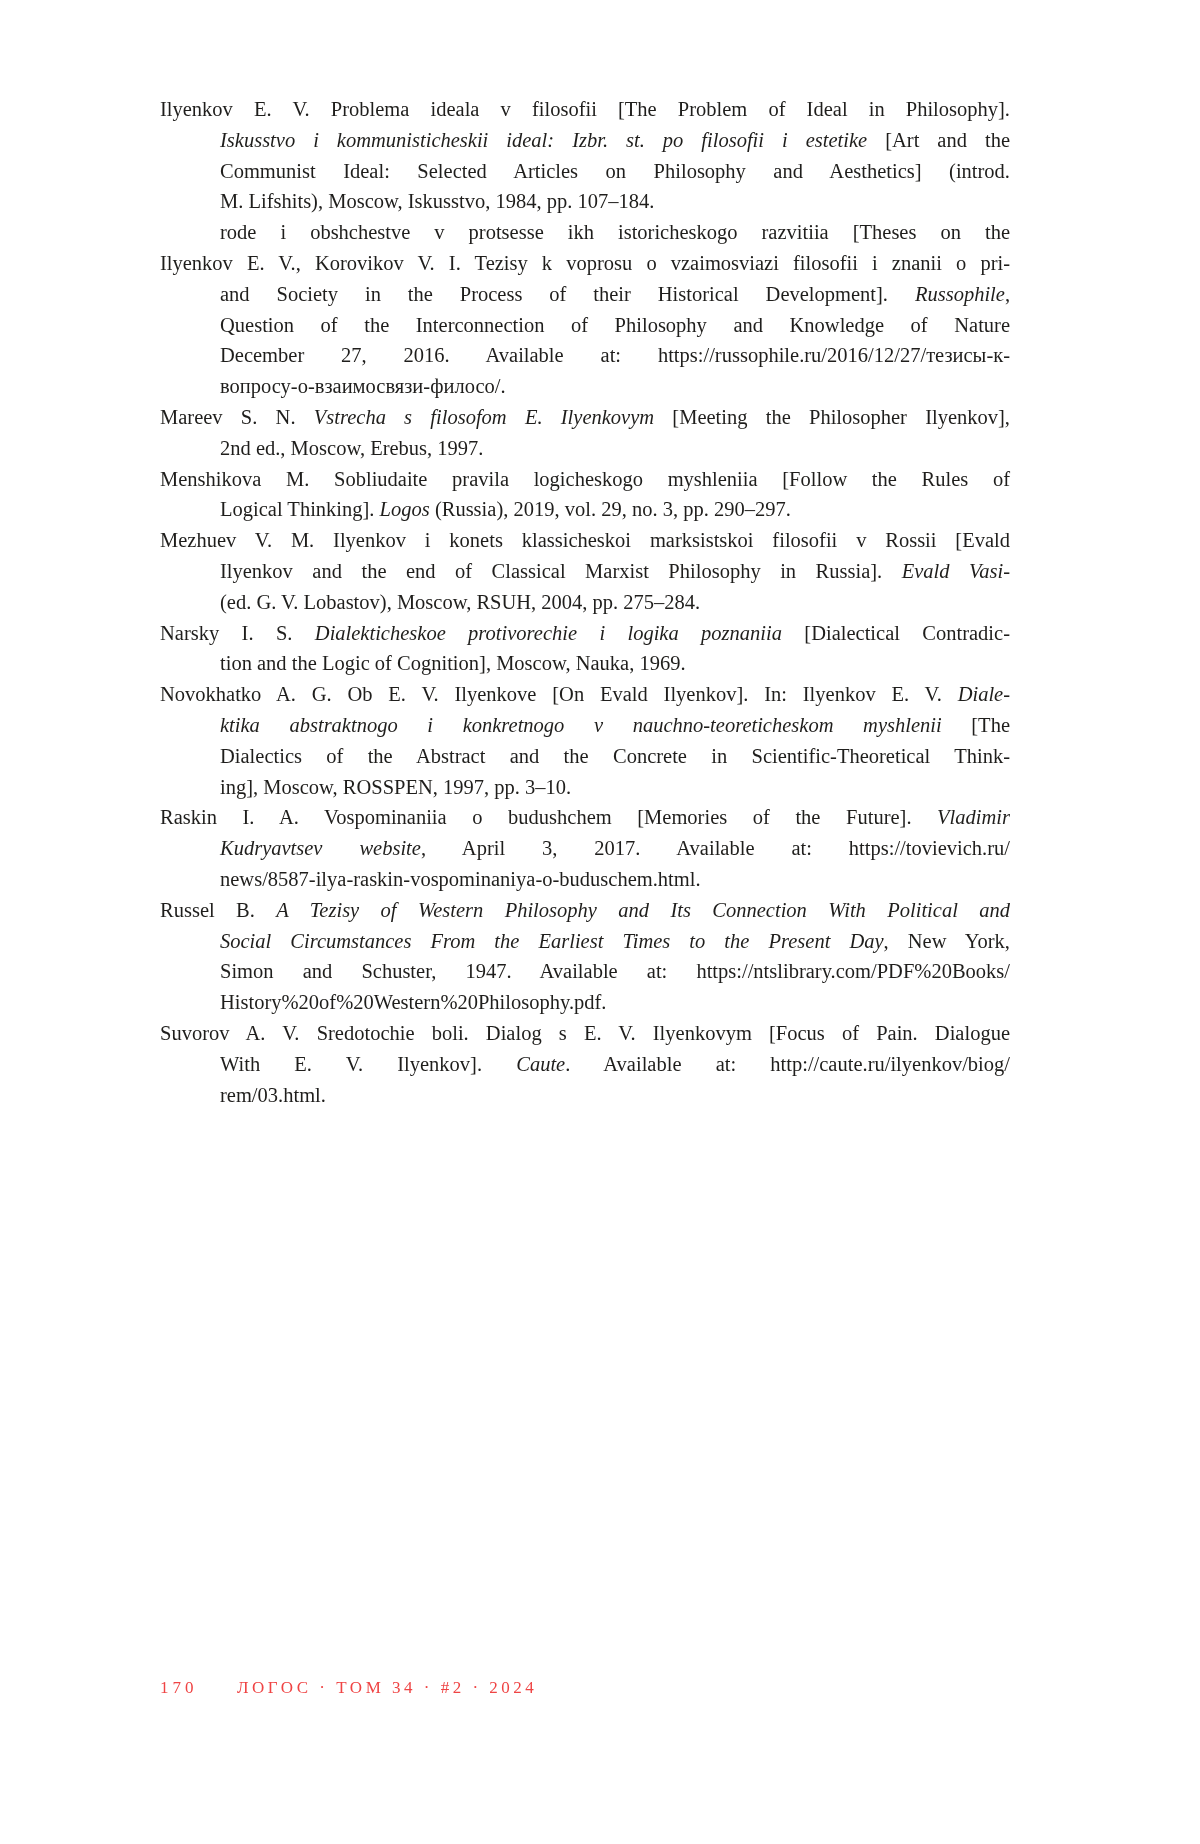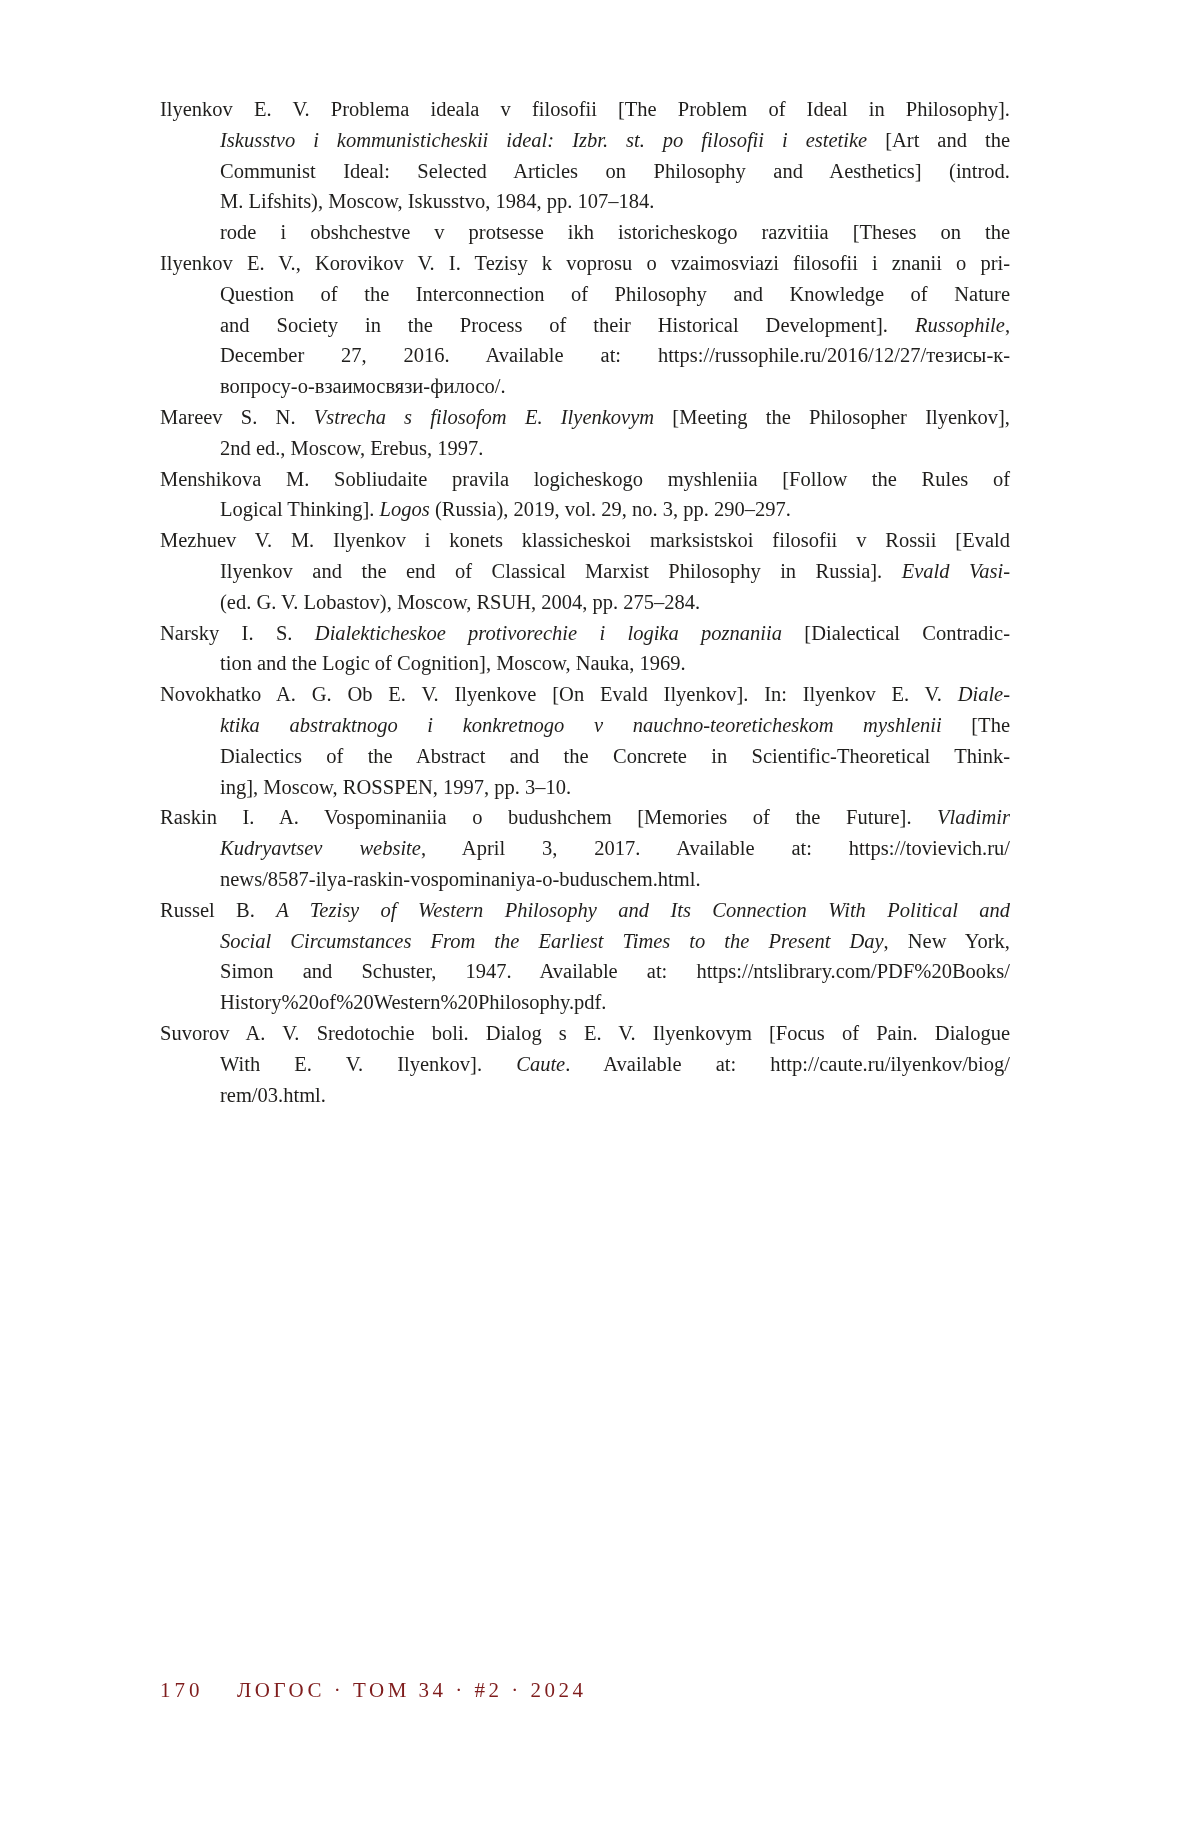--- a/index.html
+++ b/index.html
@@ -36,23 +36,23 @@
   }
   .line.ind { padding-left: 60px; }
   .line.last {
     text-align-last: left;
   }
   .it { font-style: italic; margin-top: 13px; }
   .footer {
     position: absolute;
     left: 160px;
     top: 1678px;
-    font-size: 21px;
+    font-size: 17px;
     letter-spacing: 3.5px;
-    color: #7f1d1d;
+    color: #ef4444;
     white-space: nowrap;
   }
   .footer .pagenum {
     display: inline-block;
     width: 77px;
     letter-spacing: 4px;
   }
 </style>
 </head>
 <body>
@@ -62,22 +62,22 @@
   <div class="refs">
       <div class="entry">
         <div class="line"><span>Ilyenkov E. V. Problema ideala v filosofii [The Problem of Ideal in Philosophy].</span></div>
         <div class="line ind"><span class="it">Iskusstvo i kommunisticheskii ideal: Izbr. st. po filosofii i estetike</span><span> [Art and the</span></div>
         <div class="line ind"><span>Communist Ideal: Selected Articles on Philosophy and Aesthetics] (introd.</span></div>
         <div class="line ind last"><span>M. Lifshits), Moscow, Iskusstvo, 1984, pp. 107–184.</span></div>
       </div>
       <div class="entry">
         <div class="line ind"><span>rode i obshchestve v protsesse ikh istoricheskogo razvitiia [Theses on the</span></div>
         <div class="line"><span>Ilyenkov E. V., Korovikov V. I. Tezisy k voprosu o vzaimosviazi filosofii i znanii o pri-</span></div>
+        <div class="line ind"><span>and Society in the Process of their Historical Development]. </span><span class="it">Russophile</span><span>,</span></div>
         <div class="line ind"><span>Question of the Interconnection of Philosophy and Knowledge of Nature</span></div>
-        <div class="line ind"><span>and Society in the Process of their Historical Development]. </span><span class="it">Russophile</span><span>,</span></div>
         <div class="line ind"><span>December 27, 2016. Available at: https://russophile.ru/2016/12/27/тезисы-к-</span></div>
         <div class="line ind last"><span>вопросу-о-взаимосвязи-филосо/.</span></div>
       </div>
       <div class="entry">
         <div class="line"><span>Mareev S. N. </span><span class="it">Vstrecha s filosofom E. Ilyenkovym</span><span> [Meeting the Philosopher Ilyenkov],</span></div>
         <div class="line ind last"><span>2nd ed., Moscow, Erebus, 1997.</span></div>
       </div>
       <div class="entry">
         <div class="line"><span>Menshikova M. Sobliudaite pravila logicheskogo myshleniia [Follow the Rules of</span></div>
         <div class="line ind last"><span>Logical Thinking]. </span><span class="it">Logos</span><span> (Russia), 2019, vol. 29, no. 3, pp. 290–297.</span></div>

